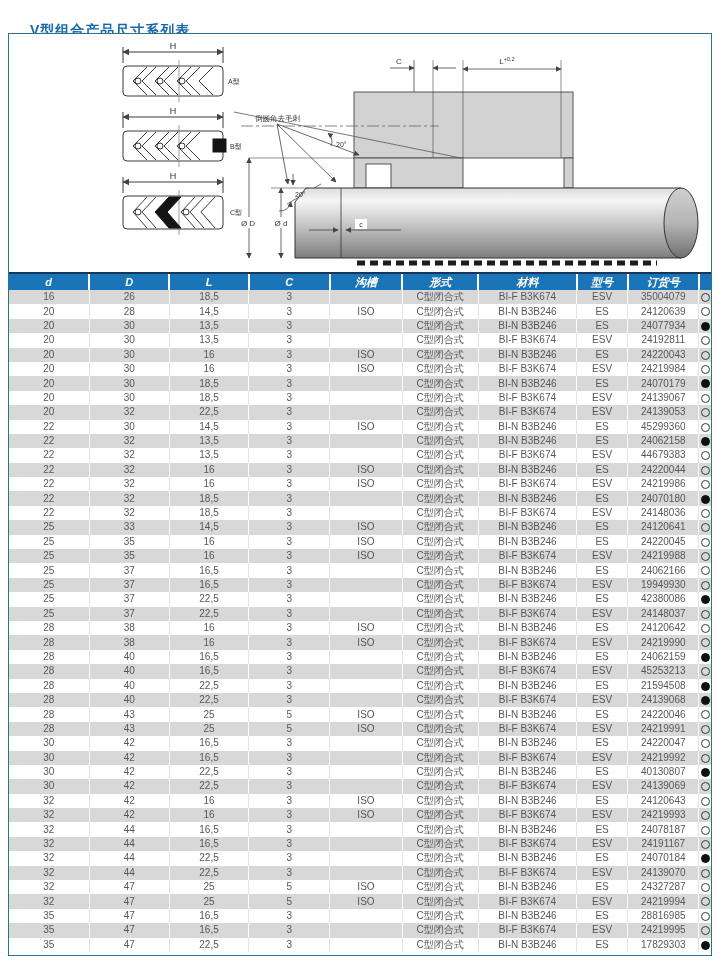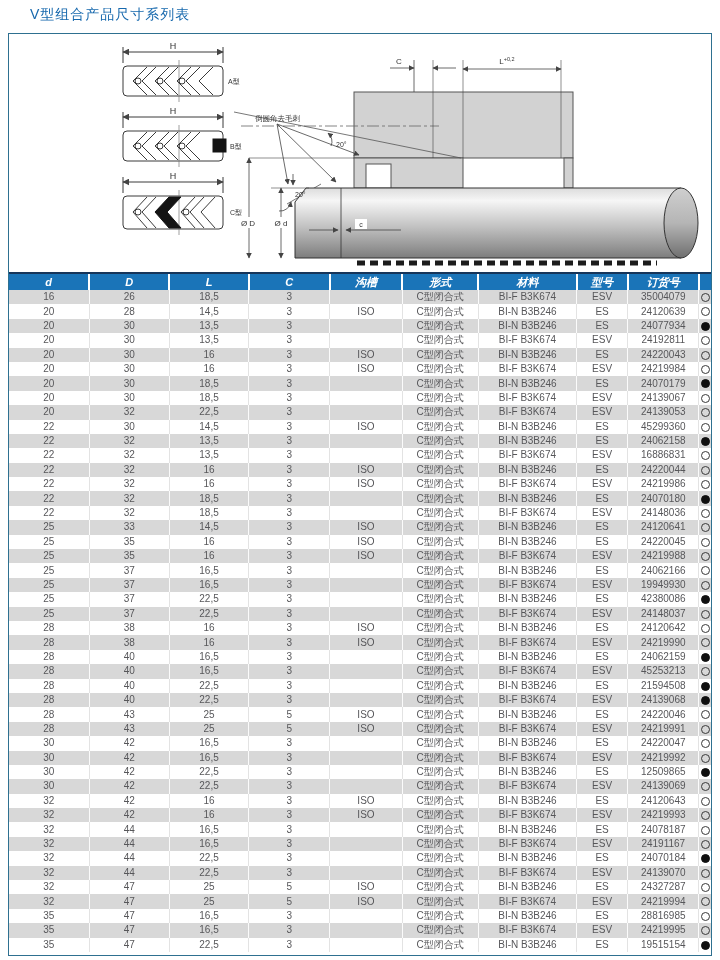--- a/index.html
+++ b/index.html
@@ -1,18 +1,18 @@
 <!DOCTYPE html>
 <html><head>
 <meta charset="utf-8">
 <style>
   html,body{margin:0;padding:0;}
   body{width:720px;height:960px;background:#fff;position:relative;
        font-family:"Liberation Sans", sans-serif; overflow:hidden;}
-  .page-title{position:absolute;left:30px;top:6px;font-size:14px;font-weight:normal;
+  .page-title{position:absolute;left:30px;top:22px;font-size:14px;font-weight:bold;
        color:#1668ad;letter-spacing:1px;}
   .content-box{position:absolute;left:8px;top:33px;width:702px;height:921px;
        border:1px solid #2e7090;box-sizing:content-box;background:#fff;}
   .drawing-area{width:702px;height:238px;display:block;}
   
   table.dim-table{border-collapse:collapse;table-layout:fixed;width:702px;margin:0;}
   table.dim-table thead tr{height:17px;}
   table.dim-table th{background:#1a74b8;color:#fff;font-size:11px;font-weight:bold;
        font-style:italic;padding:0;border:0;border-left:2px solid #fff;
        border-top:2px solid #16355a;box-sizing:border-box;text-align:center;}
@@ -335,21 +335,21 @@
         </tr>
         <tr class="even">
           <td>22</td>
           <td>32</td>
           <td>13,5</td>
           <td>3</td>
           <td></td>
           <td>C型闭合式</td>
           <td>BI-F B3K674</td>
           <td>ESV</td>
-          <td>16886831</td>
+          <td>44679383</td>
           <td><span class="marker open"></span></td>
         </tr>
         <tr class="odd">
           <td>22</td>
           <td>32</td>
           <td>16</td>
           <td>3</td>
           <td>ISO</td>
           <td>C型闭合式</td>
           <td>BI-N B3B246</td>
@@ -599,21 +599,21 @@
         </tr>
         <tr class="even">
           <td>30</td>
           <td>42</td>
           <td>22,5</td>
           <td>3</td>
           <td></td>
           <td>C型闭合式</td>
           <td>BI-N B3B246</td>
           <td>ES</td>
-          <td>12509865</td>
+          <td>40130807</td>
           <td><span class="marker filled"></span></td>
         </tr>
         <tr class="odd">
           <td>30</td>
           <td>42</td>
           <td>22,5</td>
           <td>3</td>
           <td></td>
           <td>C型闭合式</td>
           <td>BI-F B3K674</td>
@@ -743,19 +743,19 @@
         </tr>
         <tr class="even">
           <td>35</td>
           <td>47</td>
           <td>22,5</td>
           <td>3</td>
           <td></td>
           <td>C型闭合式</td>
           <td>BI-N B3B246</td>
           <td>ES</td>
-          <td>19515154</td>
+          <td>17829303</td>
           <td><span class="marker filled"></span></td>
         </tr>
       </tbody>
   </table>
 
 </div>
 
 </body></html>

